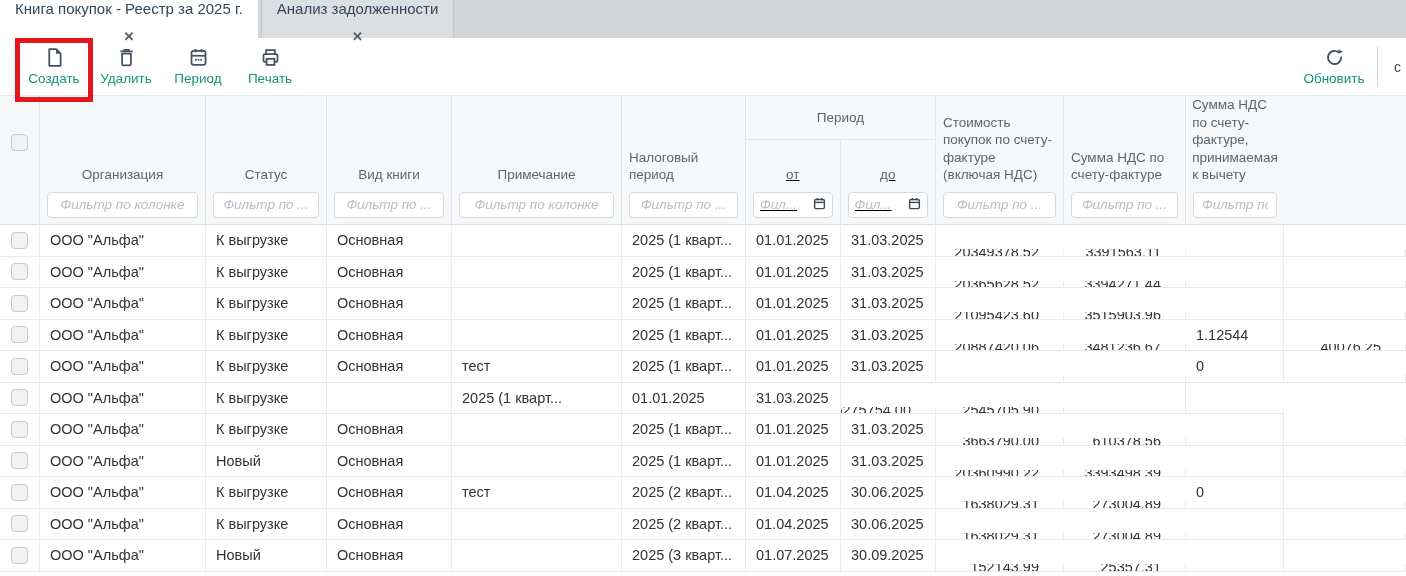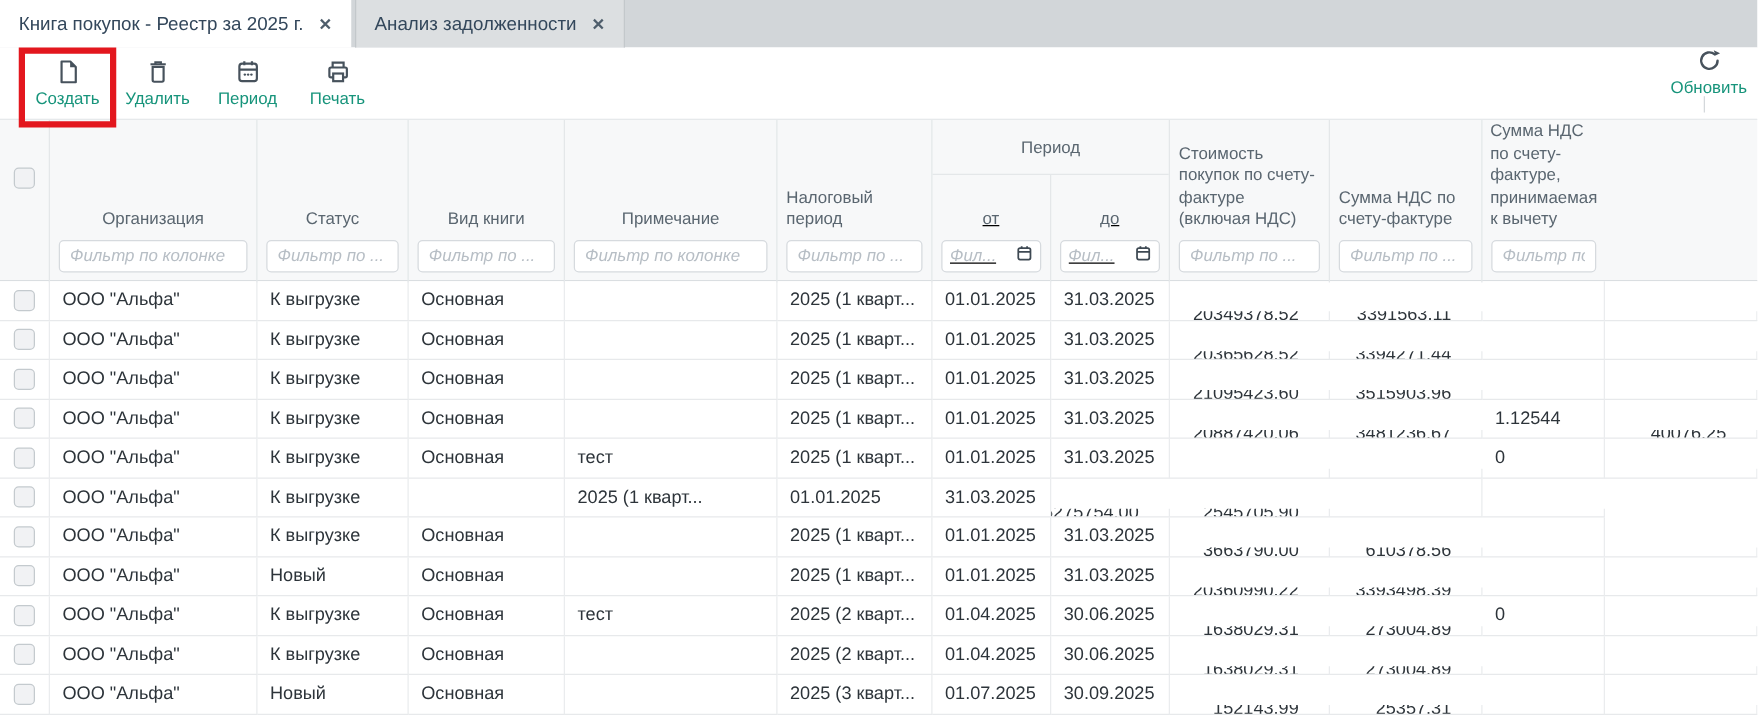--- a/index.html
+++ b/index.html
@@ -3,40 +3,40 @@
 <meta charset="utf-8">
 <style>
   * { box-sizing: border-box; }
   html,body { margin:0; padding:0; }
   body {
     width:1406px; height:576px; overflow:hidden; position:relative;
     font-family:"Liberation Sans", sans-serif; background:#fff;
   }
   
   .tabbar { height:38px; background:#d2d6d9; display:flex; align-items:stretch; }
-  .tab { display:flex; align-items:center; gap:12px; padding:0 15px; font-size:15px; color:#33475b; }
+  .tab { display:flex; align-items:center; gap:12px; padding:0 15px; font-size:15px; color:#33475b;flex-direction:column; }
   .tab.active { background:#ffffff; }
   .tab.inactive { background:#dcdfe1; border-left:1px solid #c3c8cb; border-right:1px solid #c3c8cb; margin-left:3px; }
   .tab .x { font-size:13px; color:#4e5d6b; font-weight:bold; cursor:pointer; }
   
   .toolbar { height:57px; background:#fff; display:flex; align-items:center; padding-left:24px; }
   .tbtn { display:flex; flex-direction:column; align-items:center; justify-content:center; gap:3px; width:60px; margin-right:12px; cursor:pointer; }
   .tbtn svg { width:21px; height:21px; display:block; }
   .tbtn .lbl { font-size:13.5px; color:#17947b; white-space:nowrap; }
-  .tb-right { margin-left:auto; display:flex; align-items:center; height:100%;flex-direction:column; }
+  .tb-right { margin-left:auto; display:flex; align-items:center; height:100%; }
   .vdiv { width:1px; height:40px; background:#d4d8db; margin:0 16px 0 4px; }
   .partial-label { font-size:14px; color:#33475b; width:12px; overflow:hidden; white-space:nowrap; }
   .red-box { position:absolute; left:15px; top:38px; width:78px; height:64px; border:5px solid #e3171e; z-index:10; pointer-events:none; }
   
   .grid12 { display:grid; grid-template-columns:40px 166px 121px 125px 170px 124px 95px 95px 128px 122px 98px 122px; }
   .thead { height:130px; background:#f7f8f9; border-top:1px solid #e6e9eb; border-bottom:1px solid #dadee1; }
   .hcell { border-right:1px solid #e4e7e9; display:flex; flex-direction:column; justify-content:flex-end; align-items:center; padding:0 7px 8px; min-width:0; }
   .hcell.hcheck { justify-content:flex-start; padding-top:38px; }
   .hlabel { font-size:13.5px; color:#5a6670; text-align:left; line-height:1.3; margin-bottom:8px; }
-  .fbox { height:26px; border:1px solid #d6dade; border-radius:4px; background:#fff; width:100%; display:flex; align-items:center; padding:0 8px; min-width:0; cursor:text; }
+  .fbox { height:26px; border:1px solid #d6dade; border-radius:4px; background:#fff; width:100%; display:flex; align-items:center; padding:0 8px; min-width:0; cursor:text;justify-content:center; }
   .fbox .ph { font-style:italic; color:#b7bec5; font-size:13.5px; white-space:nowrap; overflow:hidden; }
   .fbox.date { justify-content:space-between; padding:0 6px; }
   .fbox.date svg { flex:0 0 auto; }
   .pgroup { grid-column:span 2; display:flex; flex-direction:column; border-right:1px solid #e4e7e9; min-width:0; }
   .pgroup .gl { height:44px; flex:0 0 44px; display:flex; align-items:center; justify-content:center; font-size:13.5px; color:#5a6670; border-bottom:1px solid #e4e7e9; }
   .pgroup .subs { flex:1; display:flex; }
   .sub { flex:1 1 50%; display:flex; flex-direction:column; justify-content:flex-end; align-items:center; padding:0 7px 8px; min-width:0;text-decoration:underline; }
   .sub.first { border-right:1px solid #e4e7e9; }
   .trow { height:31.5px; background:#fff; }
   .cell { border-right:1px solid #eaecee; border-bottom:1px solid #e7e9eb; display:flex; align-items:center; padding:0 10px; font-size:14.5px; color:#2d343a; white-space:nowrap; overflow:hidden; min-width:0; }

